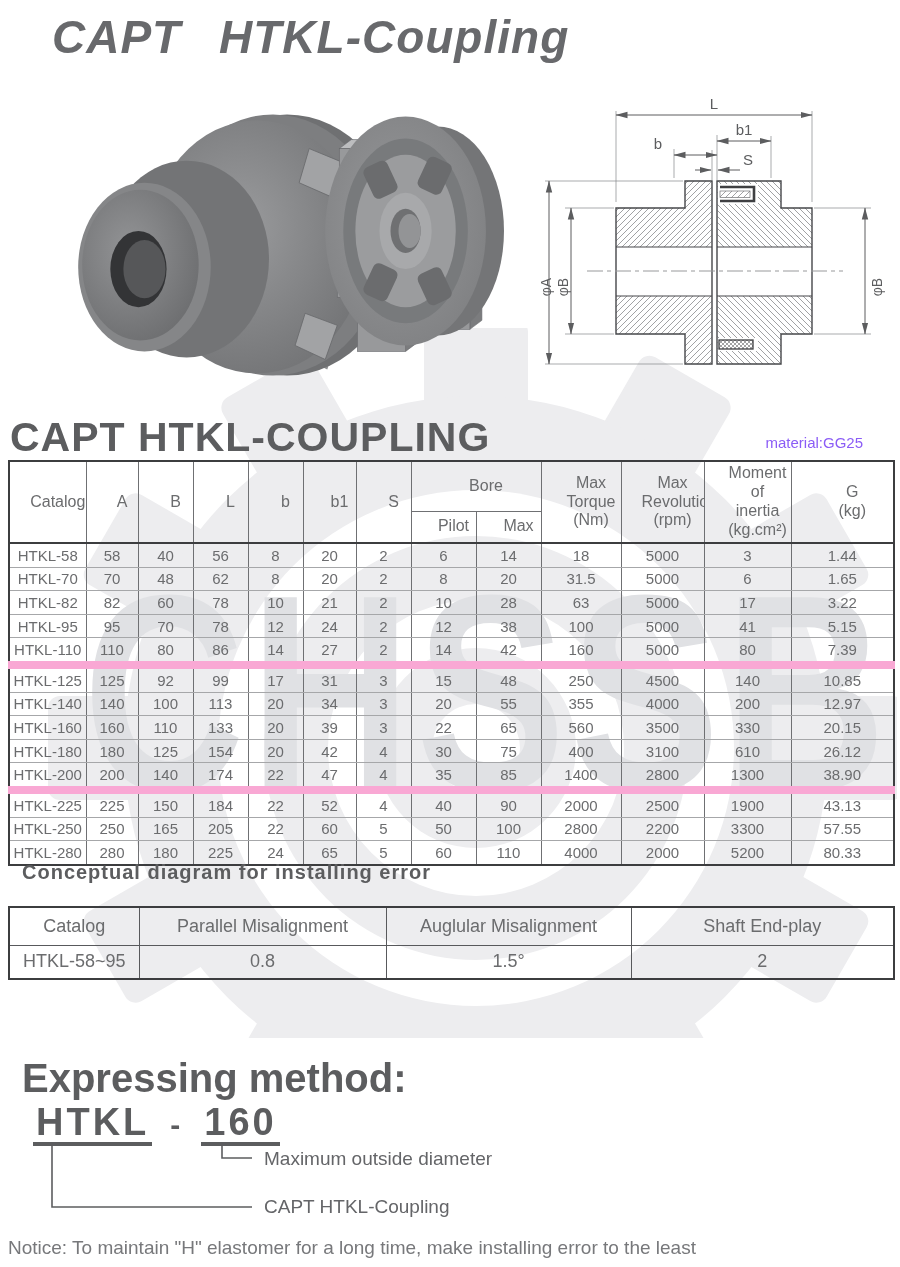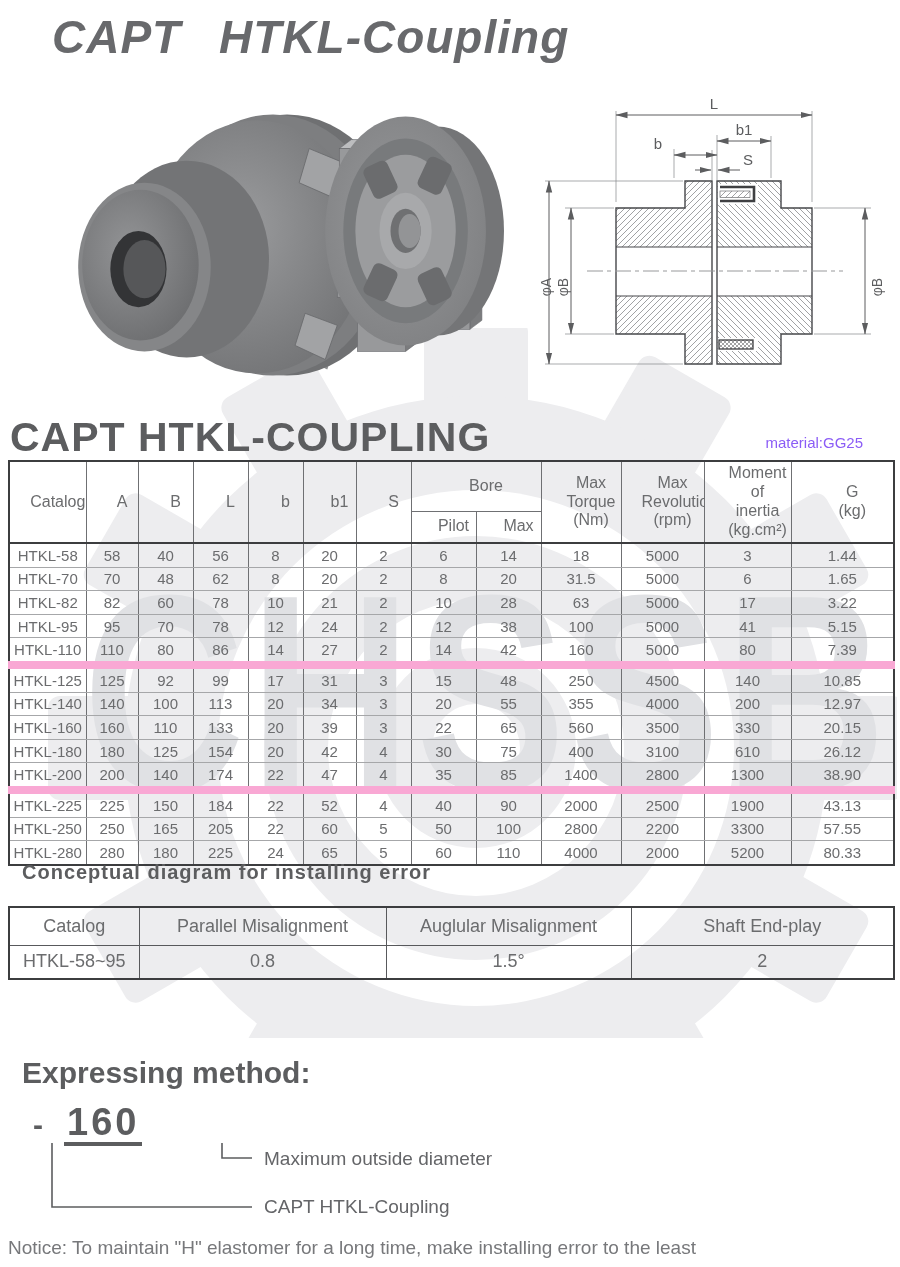--- a/index.html
+++ b/index.html
@@ -13,21 +13,21 @@
 
   .layer{position:relative;z-index:1;}
 
   
   .page-title{position:absolute;left:52px;top:10px;font-size:46px;font-weight:bold;font-style:italic;
        color:#68696c;letter-spacing:1px;word-spacing:24px;white-space:nowrap;}
   .section-title{position:absolute;left:10px;top:414px;font-size:41px;font-weight:bold;color:#5c5d5f;
        letter-spacing:1px;white-space:nowrap;}
   .material{position:absolute;right:37px;top:434px;font-size:15px;color:#8b5cf6;}
   .install-title{position:absolute;left:22px;top:861px;font-size:20px;font-weight:bold;color:#5c5d5f;letter-spacing:1px;}
-  .express-title{position:absolute;left:22px;top:1056px;font-size:30px;font-weight:bold;color:#5c5d5f;}
+  .express-title{position:absolute;left:22px;top:1056px;font-size:40px;font-weight:bold;color:#5c5d5f;}
   .notice{position:absolute;left:8px;top:1237px;font-size:19px;color:#77787b;}
 
   
   .photo3d{position:absolute;left:36px;top:96px;width:472px;height:294px;}
   .drawing{position:absolute;left:535px;top:88px;width:360px;height:300px;}
 
   
   table{border-collapse:collapse;table-layout:fixed;background:transparent;}
   .spec-table{position:absolute;left:8px;top:460px;width:885px;border:2px solid #3c3d3f;}
   .spec-table th,.spec-table td{border:1px solid #6f7073;text-align:center;vertical-align:middle;
@@ -516,20 +516,21 @@
           <td>HTKL-58~95</td>
           <td>0.8</td>
           <td>1.5°</td>
           <td>2</td>
         </tr>
       </tbody>
   </table>
 
   <div class="express-title">Expressing method:</div>
   <div class="express-code">
+    <span class="u">HTKL</span>
     <span class="dash">-</span>
     <span class="u">160</span>
   </div>
   <svg class="express-lines" viewBox="0 0 460 90">
     <path d="M222,3 V18 H252" fill="none" stroke="#5c5d5f" stroke-width="1.6"></path>
     <path d="M52,3 V67 H252" fill="none" stroke="#5c5d5f" stroke-width="1.6"></path>
   </svg>
   <div class="express-label-1">Maximum outside diameter</div>
   <div class="express-label-2">CAPT HTKL-Coupling</div>
 

